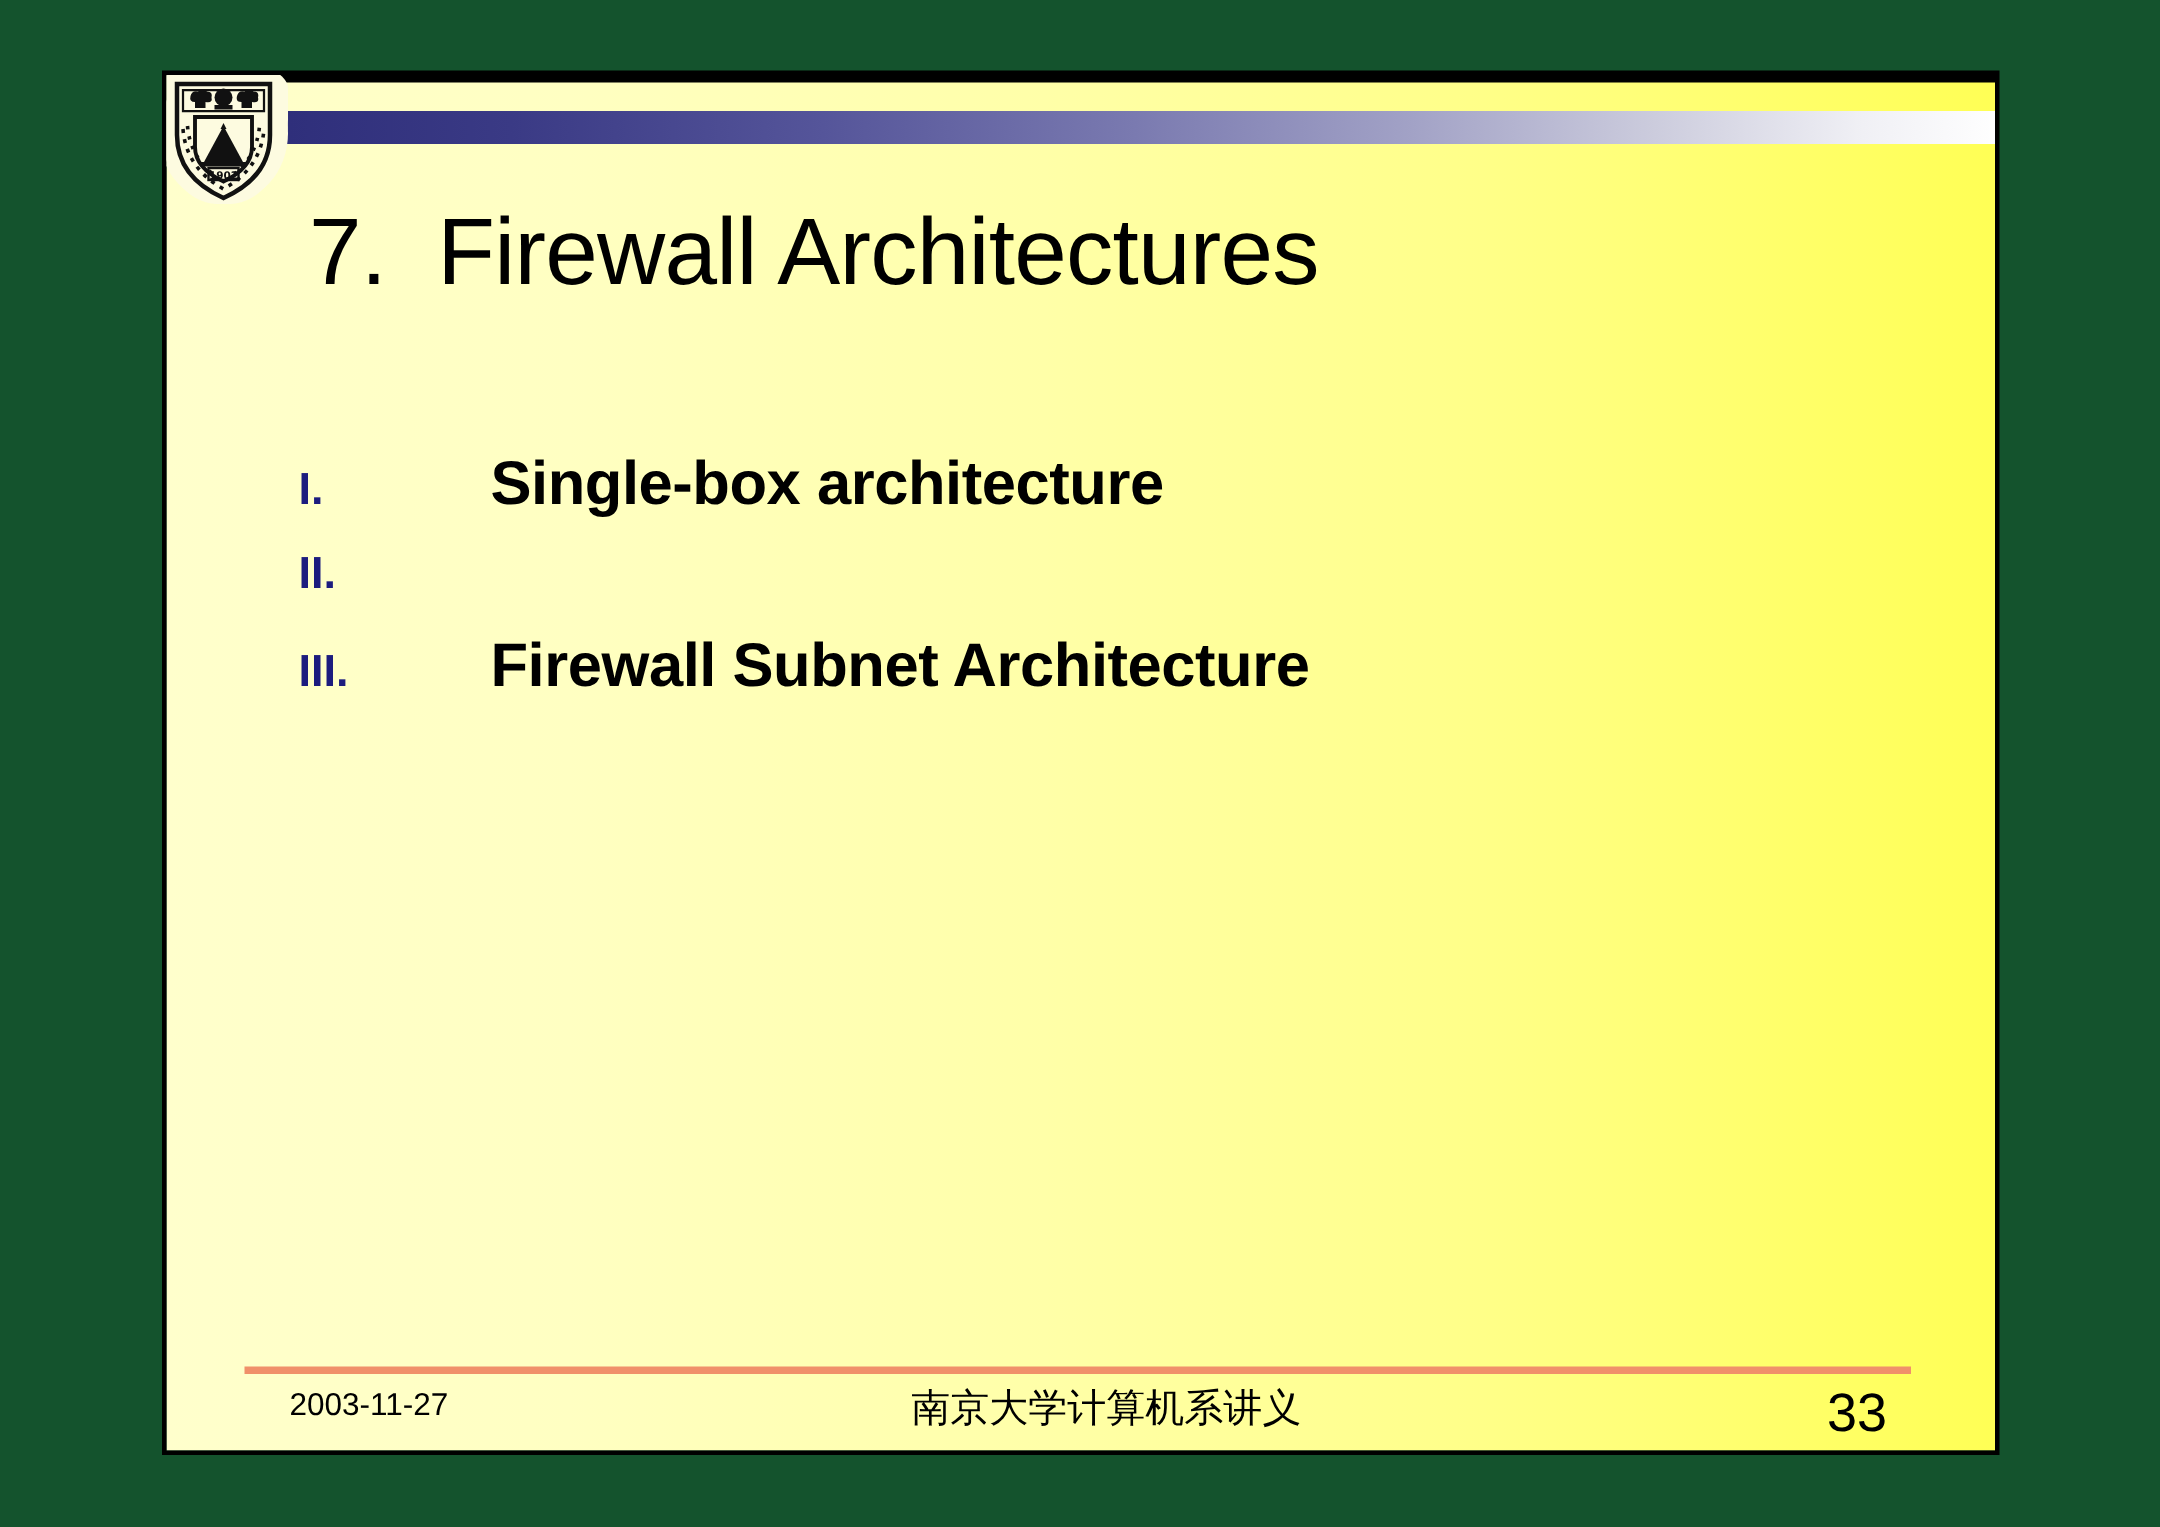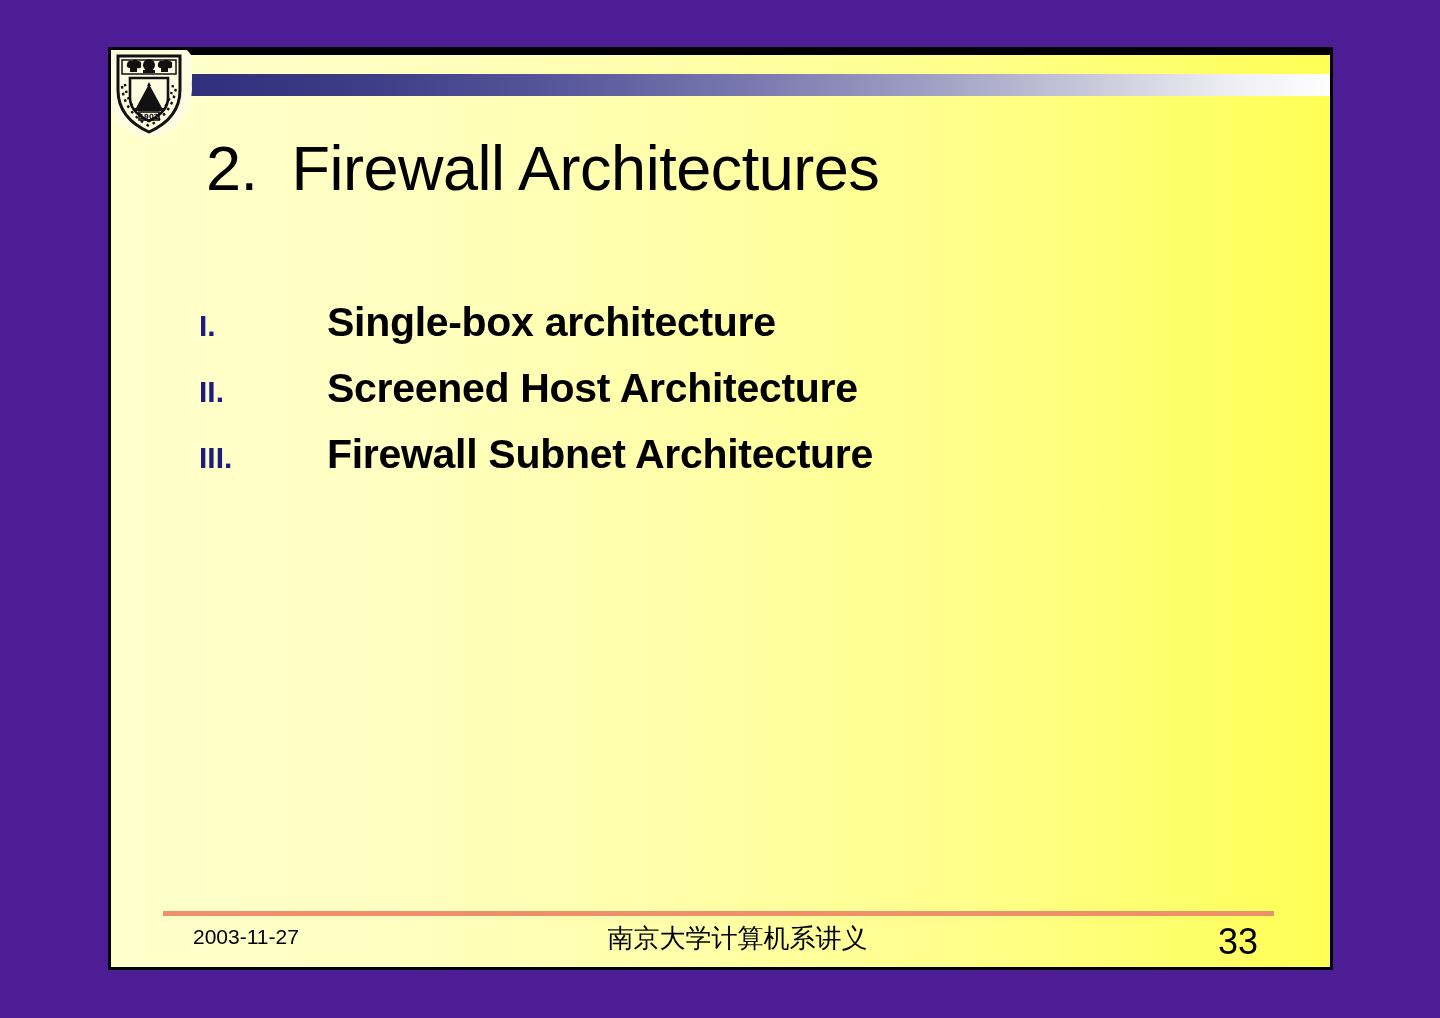--- a/index.html
+++ b/index.html
@@ -11,21 +11,21 @@
     overflow: hidden;
     font-family: "Liberation Sans", sans-serif;
   }
 
   
   #slide-canvas {
     position: absolute;
     left: 0; top: 0;
     width: 1440px;
     height: 1018px;
-    background: #4c1d95;
+    background: #14532d;
   }
 
   #slide {
     position: absolute;
     left: 108px;
     top: 47px;
     width: 1225px;
     height: 923px;
     box-sizing: border-box;
     border: 3px solid #000000;
@@ -200,32 +200,31 @@
 
         <path d="M30 66 L43 42 L56 66 Z" fill="#111111"></path>
         <path d="M43 40 L45 44 L41 44 Z" fill="#111111"></path>
         <rect x="28" y="66" width="30" height="3" fill="#111111"></rect>
 
         <rect x="33" y="70" width="20" height="8" fill="none" stroke="#111111" stroke-width="1.6"></rect>
         <text x="43" y="77" font-family="DejaVu Sans, sans-serif" font-size="7" font-weight="bold" fill="#111111" text-anchor="middle">1902</text>
       </svg>
     </div>
 
-    <div class="slide-title">2.  Firewall Architectures</div>
+    <div class="slide-title">7.  Firewall Architectures</div>
 
     <div class="body-list">
 
       <div class="list-item">
         <span class="list-marker">I.</span>
         <span class="list-text">Single-box architecture</span>
       </div>
 
       <div class="list-item">
         <span class="list-marker">II.</span>
-        <span class="list-text">Screened Host Architecture</span>
       </div>
 
       <div class="list-item">
         <span class="list-marker">III.</span>
         <span class="list-text">Firewall Subnet Architecture</span>
       </div>
 
     </div>
 
     <div class="footer-rule"></div>

